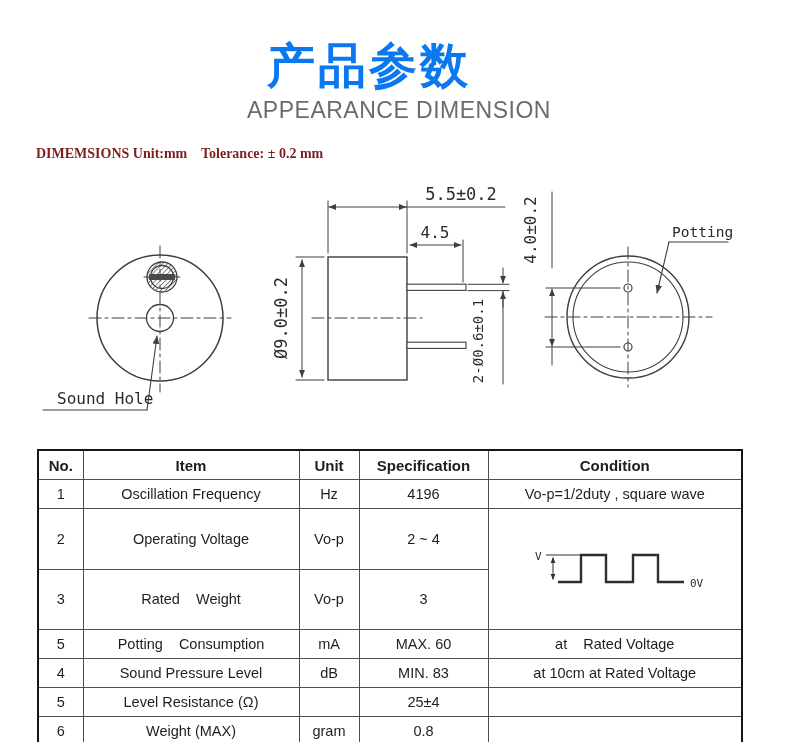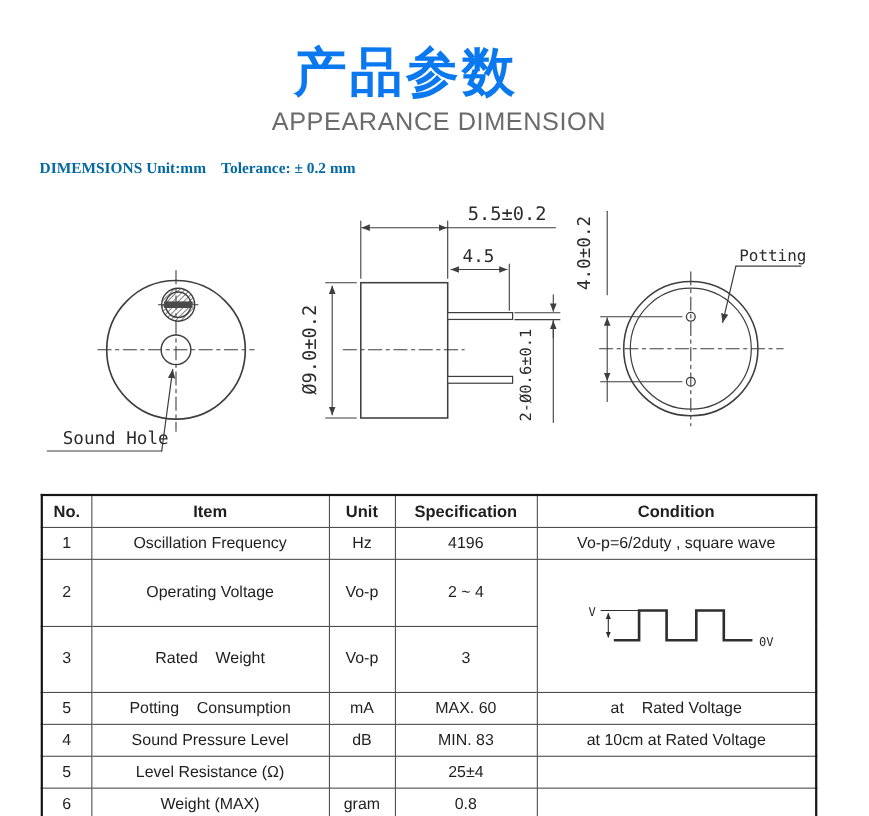--- a/index.html
+++ b/index.html
@@ -10,21 +10,21 @@
   .title {
     position:absolute; top:34px; left:0; width:738px; text-align:center;
     font-family:"DejaVu Sans",sans-serif;
     font-size:48px; font-weight:bold; letter-spacing:3px;
   }
   .subtitle {
     position:absolute; top:97px; left:0; width:728px; text-align:center;
     font-size:23px; font-weight:normal; color:#6b6b6b; letter-spacing:0.5px;margin-left:35px;
   }
   .notes { position:absolute; top:146px; left:0; width:790px; height:20px;
-    font-family:"Liberation Serif","DejaVu Serif",serif; font-size:14px; font-weight:bold; color:#0369a1; }
+    font-family:"Liberation Serif","DejaVu Serif",serif; font-size:14px; font-weight:bold; color:#7f1d1d; }
   .note-dim { position:absolute; left:36px; top:0; }
   .note-tol { position:absolute; left:201px; top:0; }
   .drawings { position:absolute; left:0; top:165px; width:790px; height:285px; }
   svg text { fill:#2b2b2b; }
   .spec-table {
     position:absolute; left:37px; top:449px; width:706px;
     border-collapse:collapse; table-layout:fixed;
     font-size:14.5px; color:#1e1e1e;
   }
   .spec-table td, .spec-table th {
@@ -149,21 +149,21 @@
       <th>Item</th>
       <th>Unit</th>
       <th>Specification</th>
       <th>Condition</th>
     </tr>
     <tr>
       <td>1</td>
       <td>Oscillation Frequency</td>
       <td>Hz</td>
       <td>4196</td>
-      <td>Vo-p=6/2duty , square wave</td>
+      <td>Vo-p=1/2duty , square wave</td>
     </tr>
     <tr>
       <td>2</td>
       <td>Operating Voltage</td>
       <td>Vo-p</td>
       <td>2 ~ 4</td>
       <td class="wave-cell" rowspan="2">
         <svg width="225" height="54" viewBox="0 0 225 54" font-family="DejaVu Sans Mono, monospace">
           <defs>
             <marker id="war" viewBox="0 0 10 10" refX="9" refY="5" markerWidth="6" markerHeight="6" orient="auto-start-reverse">

